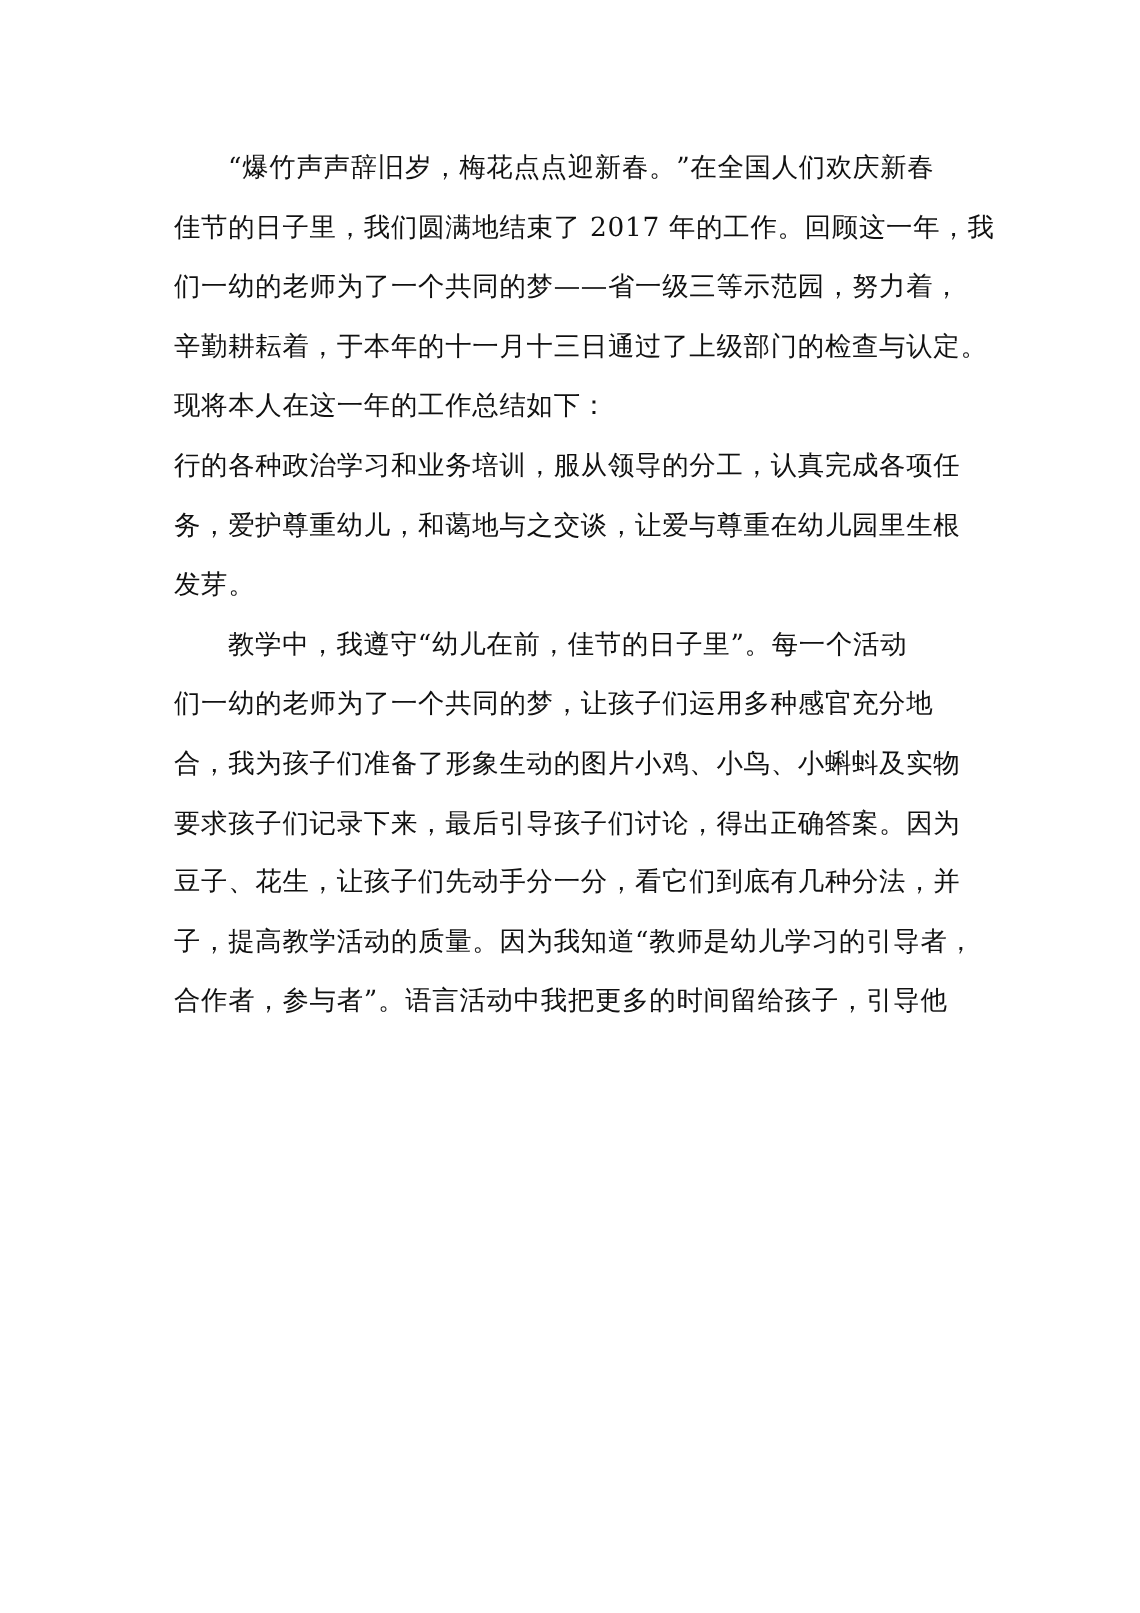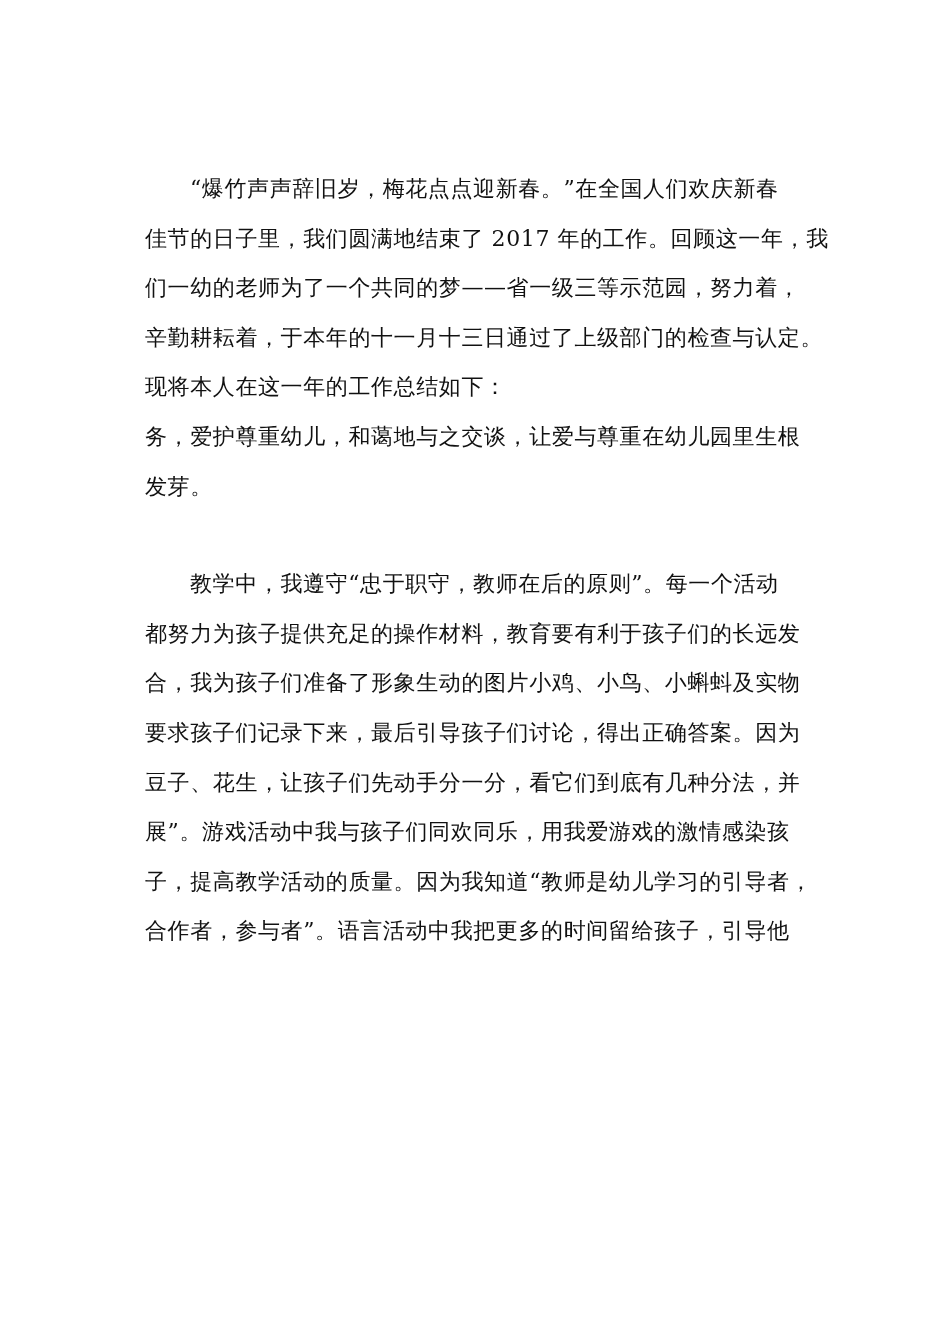--- a/index.html
+++ b/index.html
@@ -32,47 +32,46 @@
     }
     .line {
       display: block;
       height: 49.6px;
       line-height: 40px;
       white-space: nowrap;
       letter-spacing: 0.6px;
     }
     .line.indent {
       padding-left: 45px;
-      margin-top: 48px;
     }
   </style>
 </head>
 <body>
 
 <div class="page">
   <div class="content">
 
     <div>
       <span class="line indent">“爆竹声声辞旧岁，梅花点点迎新春。”在全国人们欢庆新春</span>
       <span class="line">佳节的日子里，我们圆满地结束了 2017 年的工作。回顾这一年，我</span>
       <span class="line">们一幼的老师为了一个共同的梦——省一级三等示范园，努力着，</span>
       <span class="line">辛勤耕耘着，于本年的十一月十三日通过了上级部门的检查与认定。</span>
       <span class="line">现将本人在这一年的工作总结如下：</span>
     </div>
 
     <div>
+      <span class="line">行的各种政治学习和业务培训，服从领导的分工，认真完成各项任</span>
       <span class="line">务，爱护尊重幼儿，和蔼地与之交谈，让爱与尊重在幼儿园里生根</span>
       <span class="line">发芽。</span>
     </div>
 
     <div>
-      <span class="line indent">教学中，我遵守“忠于职守，教师在后的原则”。每一个活动</span>
-      <span class="line">都努力为孩子提供充足的操作材料，教育要有利于孩子们的长远发</span>
+      <span class="line indent">教学中，我遵守“幼儿在前，佳节的日子里”。每一个活动</span>
+      <span class="line">们一幼的老师为了一个共同的梦，让孩子们运用多种感官充分地</span>
       <span class="line">合，我为孩子们准备了形象生动的图片小鸡、小鸟、小蝌蚪及实物</span>
       <span class="line">要求孩子们记录下来，最后引导孩子们讨论，得出正确答案。因为</span>
       <span class="line">豆子、花生，让孩子们先动手分一分，看它们到底有几种分法，并</span>
-      <span class="line">展”。游戏活动中我与孩子们同欢同乐，用我爱游戏的激情感染孩</span>
       <span class="line">子，提高教学活动的质量。因为我知道“教师是幼儿学习的引导者，</span>
       <span class="line">合作者，参与者”。语言活动中我把更多的时间留给孩子，引导他</span>
     </div>
 
   </div>
 </div>
 
 </body></html>

